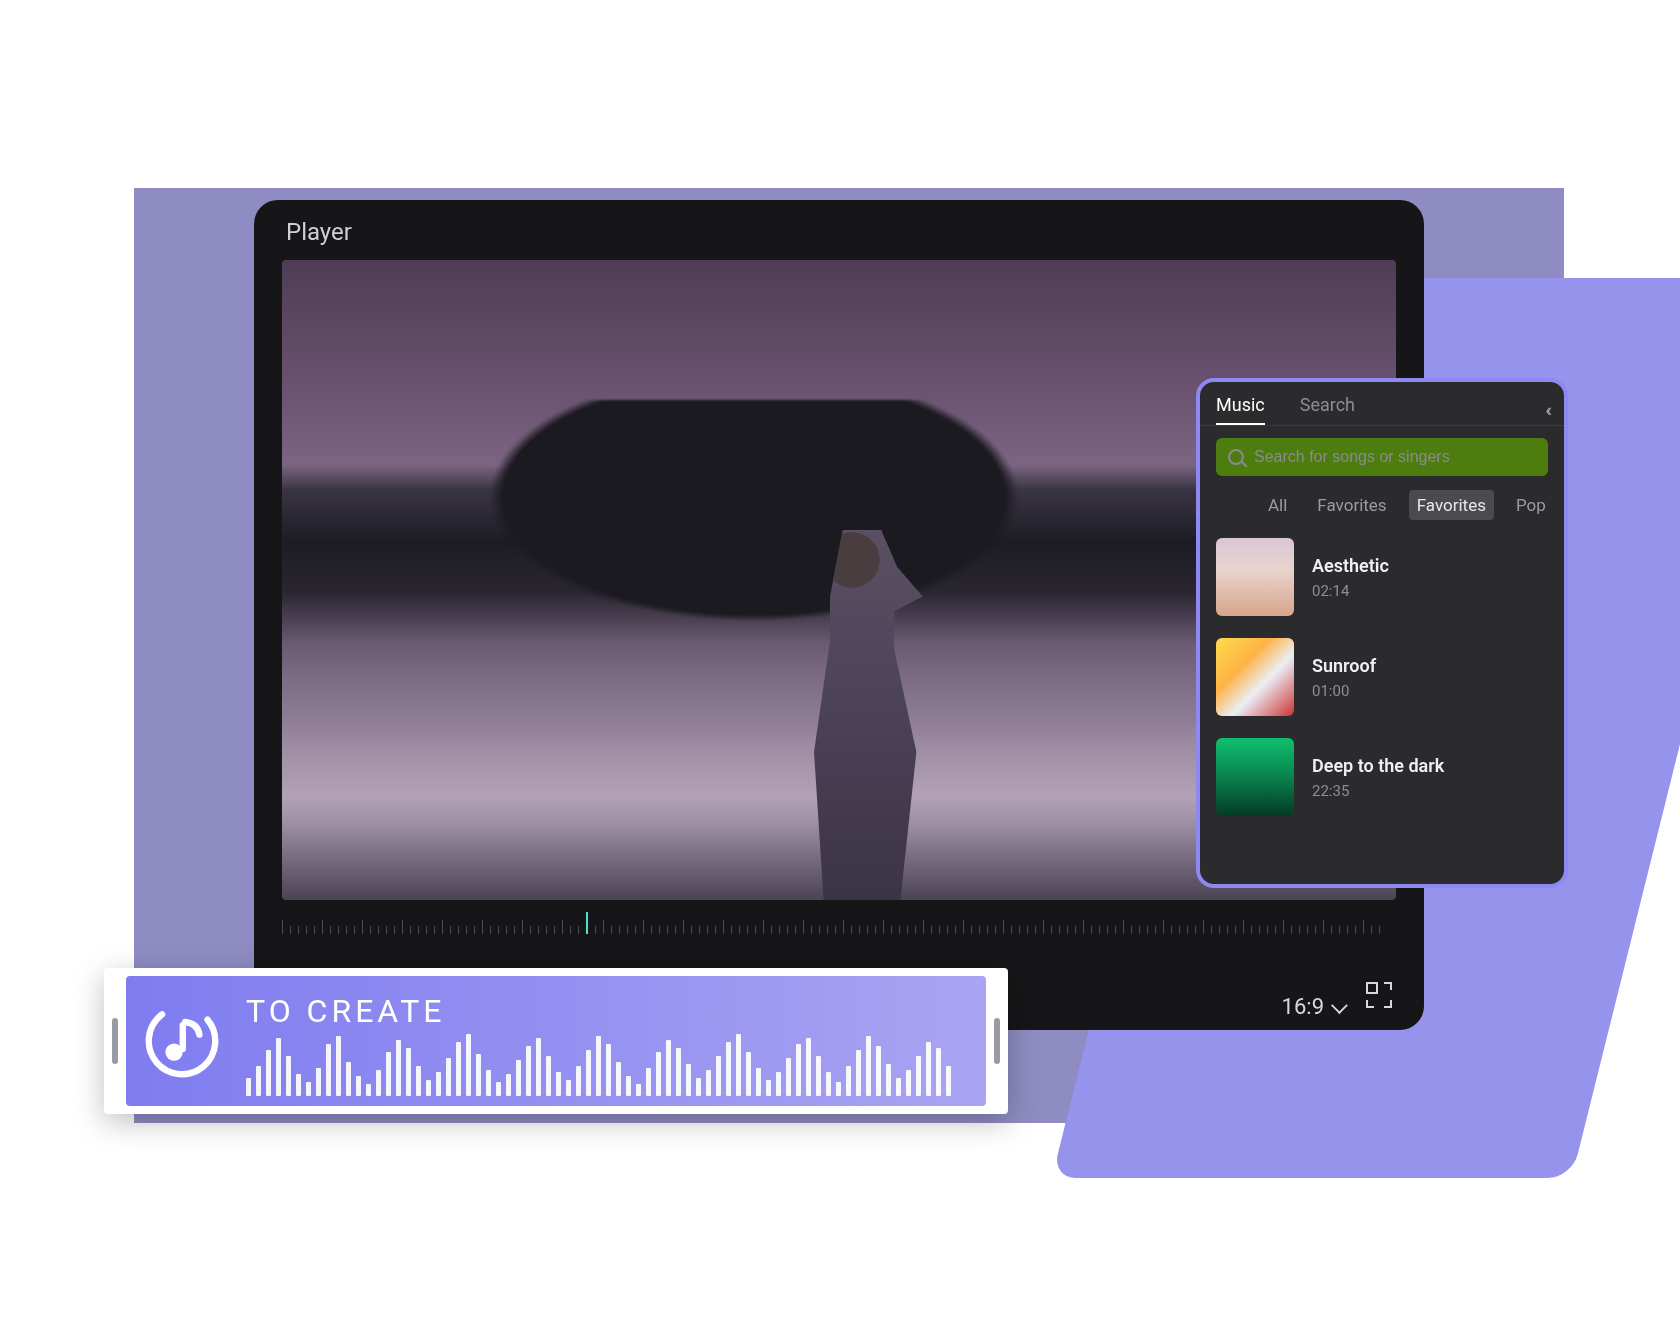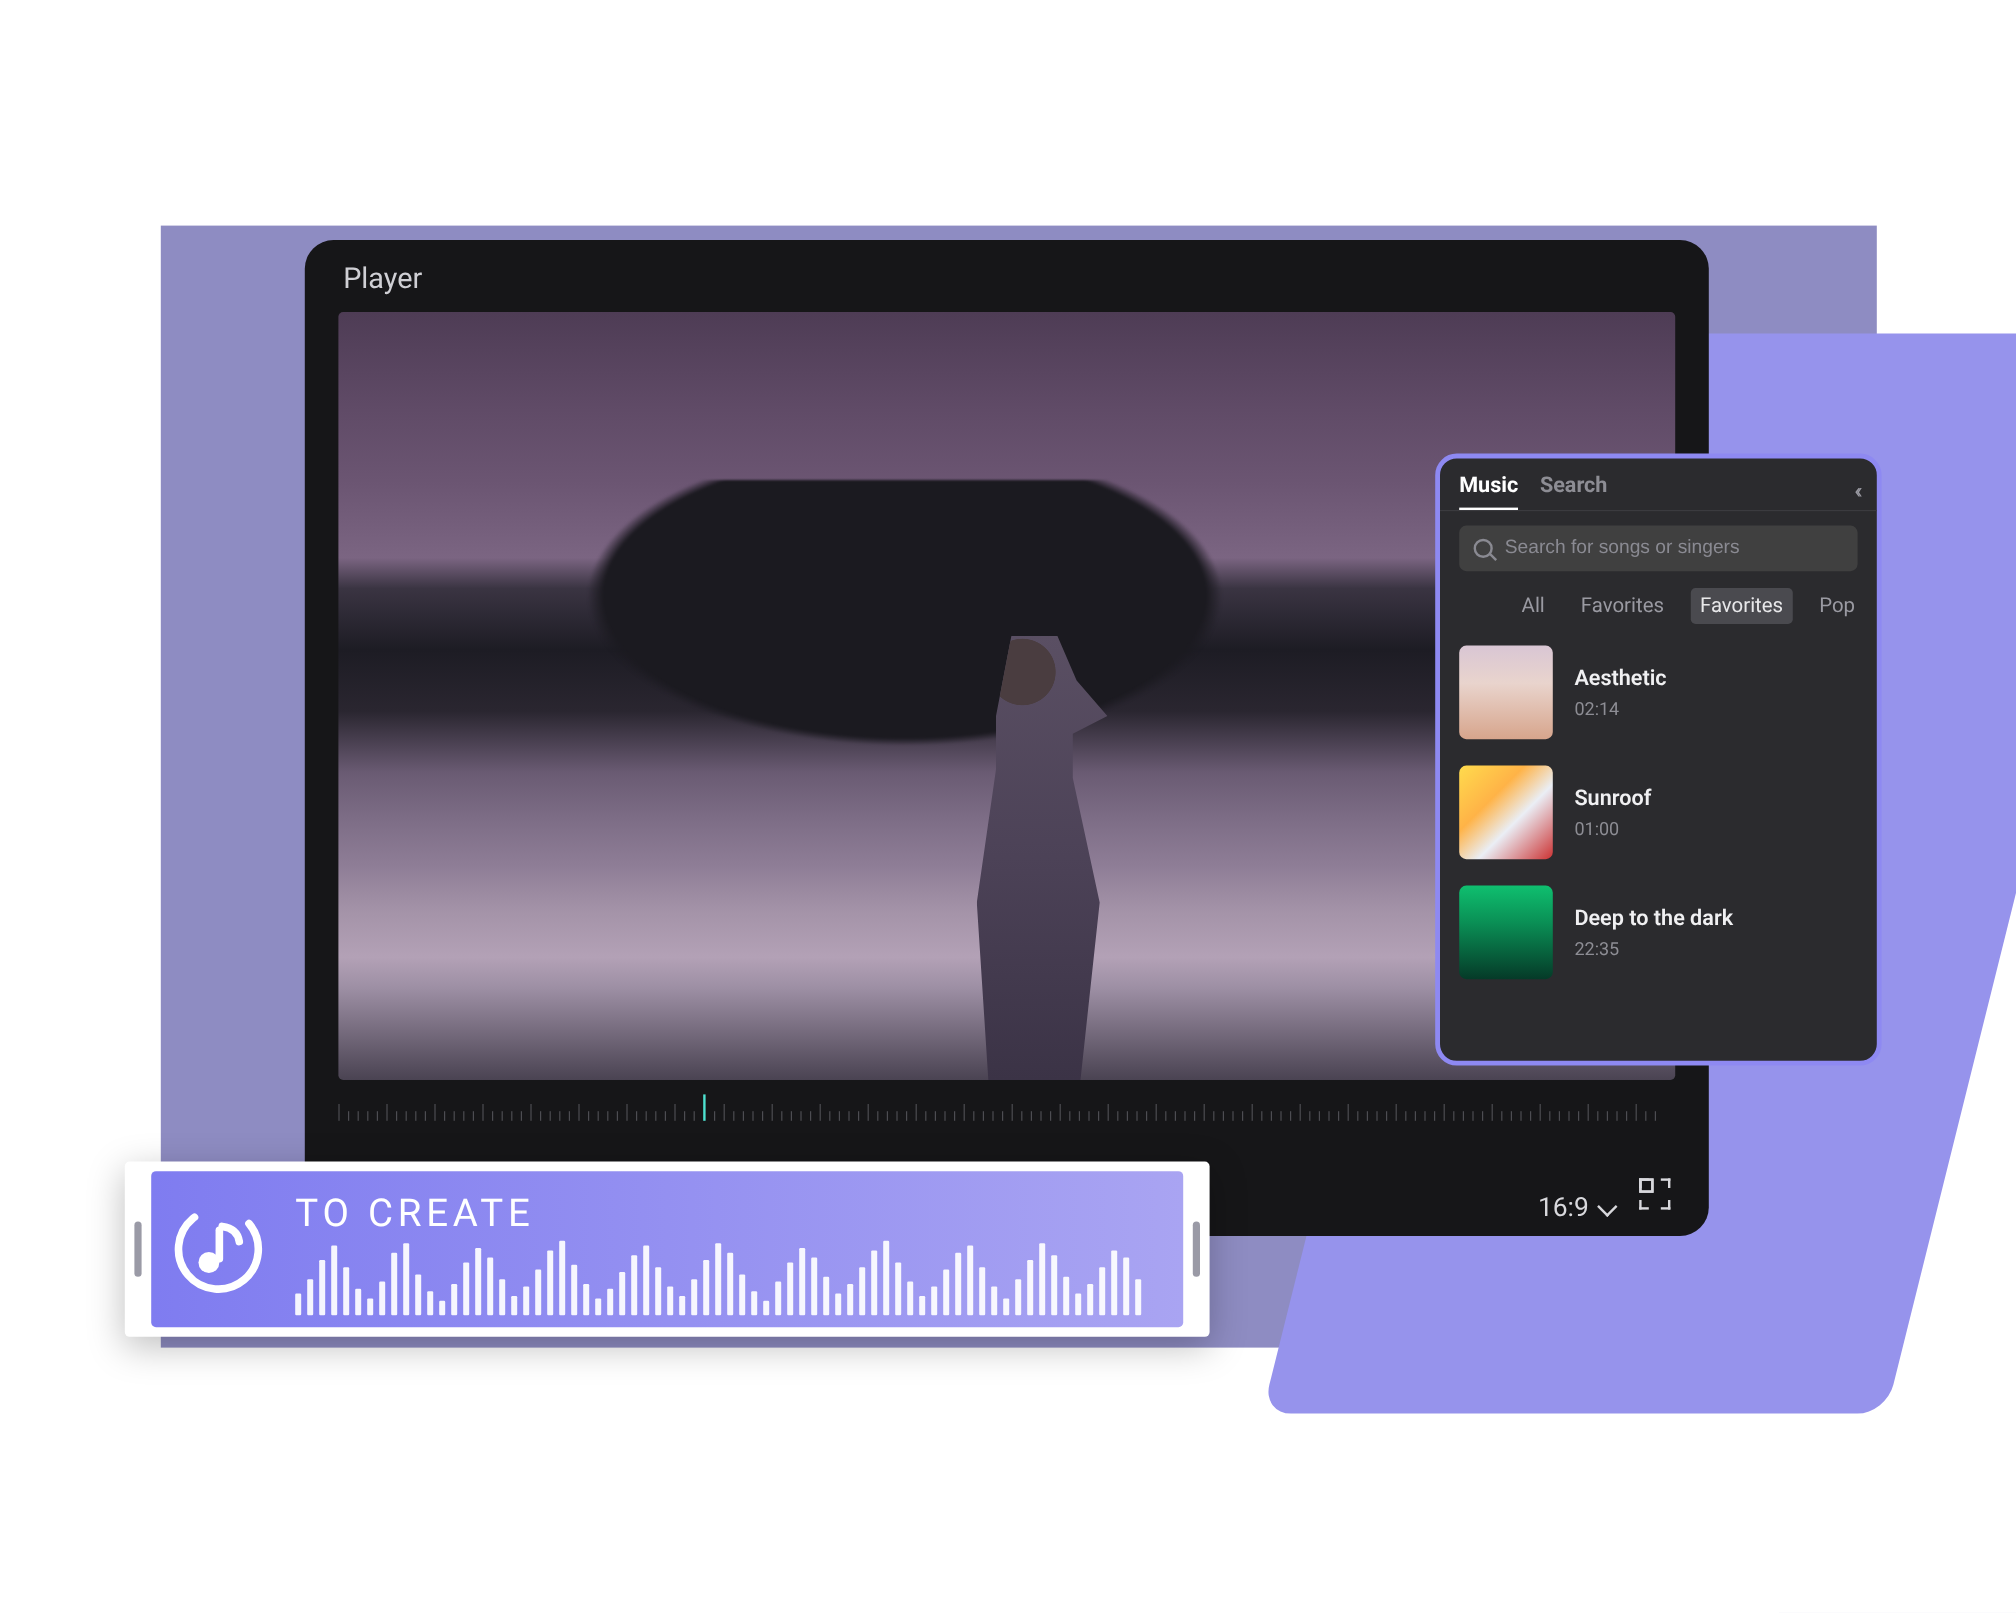--- a/index.html
+++ b/index.html
@@ -100,28 +100,28 @@
     background: #2b2b2e;
     border: 4px solid #8e89f2;
     border-radius: 18px;
     color: #e8e8ea;
     overflow: hidden;
   }
   .mp-header {
     display: flex; align-items: center; justify-content: space-between;
     padding: 12px 16px 0 16px;
   }
-  .mp-tabs { display: flex; gap: 18px; font-weight: bold; }
+  .mp-tabs { display: flex; gap: 35px; }
   .mp-tab { font-size: 18px; color: #8d8d94; padding-bottom: 8px; cursor: pointer; }
   .mp-tab.active { color: #fff; border-bottom: 2px solid #fff; }
   .mp-collapse { color: #9a9aa2; font-size: 18px; letter-spacing: -4px; cursor: pointer; }
   .mp-divider { height:1px; background:#3b3b3f; margin: 0 0 12px 0; }
   .mp-search {
     margin: 0 16px 14px 16px;
-    background: #404040;
+    background: #4d7c0f;
     border-radius: 6px;
     display: flex; align-items: center;
     padding: 10px 12px;
     gap: 10px;
   }
   .mp-search input {
     flex:1; background: transparent; border: none; outline: none;
     color: #ddd; font-size: 16px;
   }
   .mp-search input::placeholder { color: #8a8a92; }

